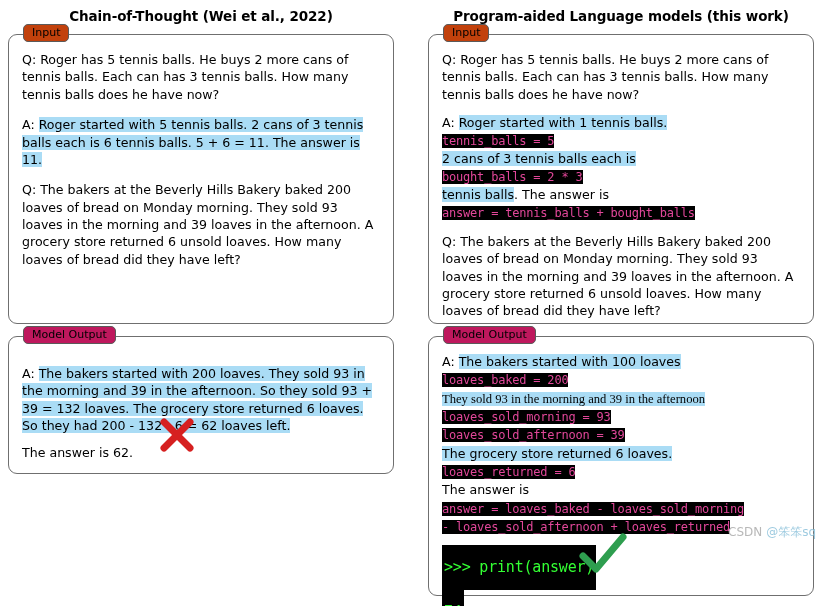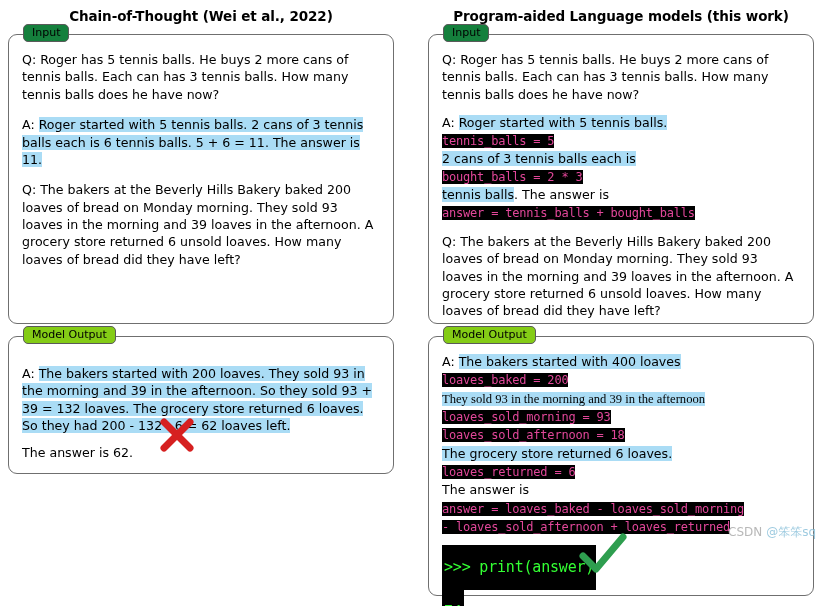--- a/index.html
+++ b/index.html
@@ -49,25 +49,25 @@
 
   .tag {
     position: absolute;
     top: -11px;
     left: 14px;
     border: 1.2px solid #5a5a5a;
     border-radius: 5px;
     padding: 2px 8px 3px 8px;
     font-size: 11px;
     line-height: 1;
-    background: #15803d;
+    background: #c2410c;
     white-space: nowrap;
   }
   .tag.green {
-    background: #84cc16;
+    background: #be185d;
     border-color: #5a5a5a;
   }
 
   .panel-body {
     padding: 16px 13px 12px 13px;
     font-size: 12.6px;
     line-height: 1.38;
   }
 
   p.para {
@@ -152,21 +152,21 @@
   <div class="col col-right">
     <div class="col-title">Program-aided Language models (this work)</div>
 
     <div class="panel" style="height:290px;">
       <div class="tag">Input</div>
       <div class="panel-body">
         <p class="para" style="margin-bottom:11px;">Q: Roger has 5 tennis balls. He buys 2 more cans of tennis balls. Each can has 3 tennis balls. How many tennis balls does he have now?</p>
 
         <div style="margin-bottom:11px;">
           <div style="line-height:1.42;">
-            <span>A: </span><span class="hl">Roger started with 5 tennis balls.</span>
+            <span>A: </span><span class="hl">Roger started with 1 tennis balls.</span>
           </div>
           <div style="line-height:1.42;">
             <span class="code">tennis_balls = 5</span>
           </div>
           <div style="line-height:1.42;">
             <span class="hl">2 cans of 3 tennis balls each is</span>
           </div>
           <div style="line-height:1.42;">
             <span class="code">bought_balls = 2 * 3</span>
           </div>
@@ -179,33 +179,33 @@
         </div>
 
         <p class="para">Q: The bakers at the Beverly Hills Bakery baked 200 loaves of bread on Monday morning. They sold 93 loaves in the morning and 39 loaves in the afternoon. A grocery store returned 6 unsold loaves. How many loaves of bread did they have left?</p>
       </div>
     </div>
 
     <div class="panel" style="height:260px;">
       <div class="tag green">Model Output</div>
       <div class="panel-body">
         <div style="line-height:1.45;">
-          <span>A: </span><span class="hl">The bakers started with 400 loaves</span>
+          <span>A: </span><span class="hl">The bakers started with 100 loaves</span>
         </div>
         <div style="line-height:1.45;">
           <span class="code">loaves_baked = 200</span>
         </div>
         <div style="line-height:1.45;font-family:Liberation Serif, serif;">
           <span class="hl">They sold 93 in the morning and 39 in the afternoon</span>
         </div>
         <div style="line-height:1.45;">
           <span class="code">loaves_sold_morning = 93</span>
         </div>
         <div style="line-height:1.45;">
-          <span class="code">loaves_sold_afternoon = 18</span>
+          <span class="code">loaves_sold_afternoon = 39</span>
         </div>
         <div style="line-height:1.45;">
           <span class="hl">The grocery store returned 6 loaves.</span>
         </div>
         <div style="line-height:1.45;">
           <span class="code">loaves_returned = 6</span>
         </div>
         <div style="line-height:1.45;">
           <span>The answer is</span>
         </div>

